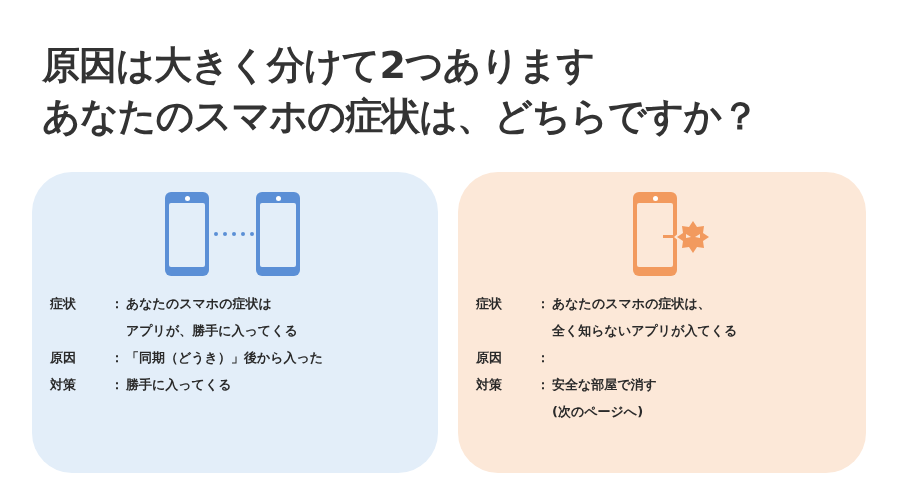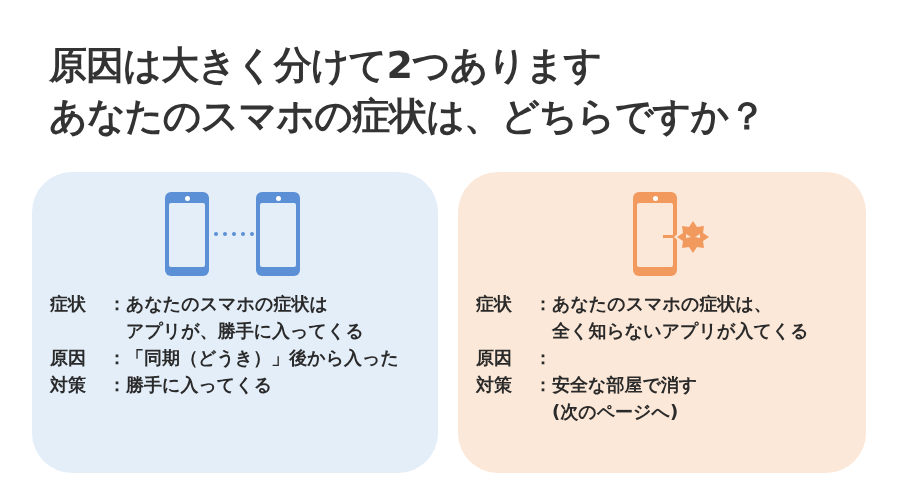--- a/index.html
+++ b/index.html
@@ -2,42 +2,42 @@
 <html><head>
   <meta charset="utf-8">
   <style>
     html, body { margin: 0; padding: 0; }
     body {
       width: 898px; height: 487px; background: #ffffff; position: relative; overflow: hidden;
       font-family: "DejaVu Sans", "Liberation Sans", sans-serif; color: #2e2e2e;
     }
     .title {
       position: absolute; left: 42px; font-size: 38px; font-weight: bold; letter-spacing: -1px;
-      color: #333333; white-space: nowrap; line-height: 1; margin-left: 7px;
+      color: #333333; white-space: nowrap; line-height: 1;
     }
     .title.l1 { top: 46px; }
     .title.l2 { top: 97px; }
     .card {
       position: absolute; top: 172px; height: 301px; border-radius: 40px;
     }
     .card.left { left: 32px; width: 406px; background: #e3eef9; }
     .card.right { left: 458px; width: 408px; background: #fce8d8; }
     .icon-area { position: absolute; top: 20px; left: 0; right: 0; height: 86px; }
     .phone {
       position: absolute; top: 0; width: 44px; height: 84px; border-radius: 6px; box-sizing: border-box;
     }
     .phone .cam { position: absolute; top: 4px; left: 50%; width: 5px; height: 5px; margin-left: -2.5px; border-radius: 50%; background: #fff; }
     .phone .screen { position: absolute; left: 4px; right: 4px; top: 11px; bottom: 9px; border-radius: 2px; }
     .blue .phone { background: #5b8fd6; }
     .blue .phone .screen { background: #e3eef9; }
     .orange .phone { background: #f29a5e; }
     .orange .phone .screen { background: #fce8d8; }
     .dots { position: absolute; top: 40px; display: flex; gap: 5px; }
     .dots span { width: 4px; height: 4px; border-radius: 50%; background: #5b8fd6; display: block; }
-    .lines { position: absolute; left: 18px; top: 118px; font-size: 18px; font-weight: bold; line-height: 27px; color: #2a2a2a; }
+    .lines { position: absolute; left: 18px; top: 118px; font-size: 13px; font-weight: bold; line-height: 27px; color: #2a2a2a; }
     .row { display: flex; white-space: nowrap; }
     .lbl { width: 58px; }
     .colon { width: 18px; text-align: center; }
     .indent { padding-left: 76px; white-space: nowrap; }
     .virus { position: absolute; }
   </style>
 </head>
 <body>
 
 <div class="title l1">原因は大きく分けて2つあります</div>

